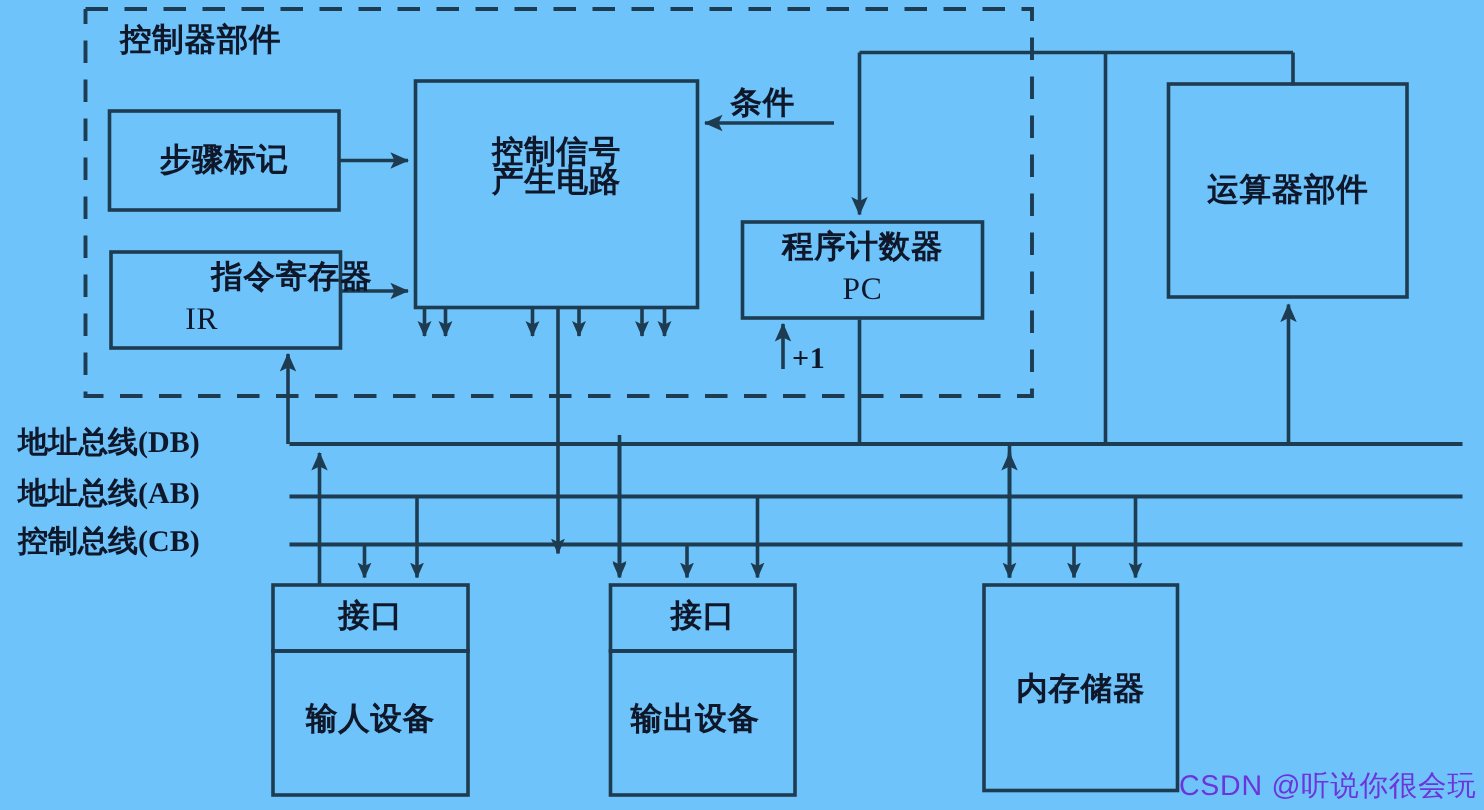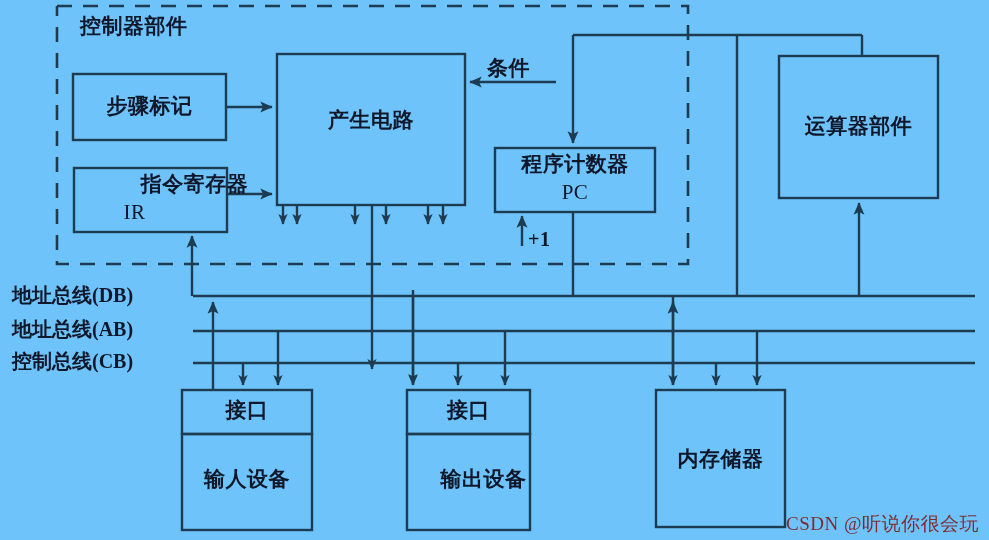--- a/index.html
+++ b/index.html
@@ -36,23 +36,23 @@
   .bus-label {
     font-size: 20px;
     font-weight: 700;
     text-align: left;
     letter-spacing: 0px;
   }
   .small-label { font-size: 20px; font-weight: 700; }
   .dashed-title { font-size: 21px; font-weight: 700; }
   .watermark {
     position: absolute;
-    font-family: Liberation Serif, serif;
+    font-family: Liberation Sans, sans-serif;
     font-size: 19px;
-    color: #7f1d1d;
+    color: #6d28d9;
     opacity: 0.92;
     white-space: nowrap;
     letter-spacing: 0.5px;
   }
 </style>
 </head>
 <body>
 
 <div id="canvas">
 
@@ -130,20 +130,21 @@
       <line x1="716" y1="363" x2="716" y2="385" marker-end="url(#arrowsm)"></line>
       <line x1="757" y1="331" x2="757" y2="385" marker-end="url(#arrowsm)"></line>
 
     </g>
   </svg>
 
   <div class="lbl cn dashed-title" style="left:80px; top:14px; text-align:left;">控制器部件</div>
 
   <div class="lbl cn box-label" style="left:73px; top:94px; width:153px;">步骤标记</div>
 
+  <div class="lbl cn box-label" style="left:277px; top:89px; width:188px;">控制信号</div>
   <div class="lbl cn box-label" style="left:277px; top:108px; width:188px;">产生电路</div>
 
   <div class="lbl cn box-label" style="left:74px; top:172px; width:153px;padding-left:44px;">指令寄存器</div>
   <div class="lbl box-label" style="left:58px; top:200px; width:153px;">IR</div>
 
   <div class="lbl cn box-label" style="left:495px; top:152px; width:160px;">程序计数器</div>
   <div class="lbl box-label" style="left:495px; top:180px; width:160px;">PC</div>
 
   <div class="lbl cn box-label" style="left:779px; top:114px; width:159px;">运算器部件</div>
 
@@ -152,19 +153,19 @@
   <div class="lbl small-label" style="left:528px; top:228px; text-align:left;">+1</div>
 
   <div class="lbl cn bus-label" style="left:12px; top:284px;">地址总线(DB)</div>
   <div class="lbl cn bus-label" style="left:12px; top:318px;">地址总线(AB)</div>
   <div class="lbl cn bus-label" style="left:12px; top:350px;">控制总线(CB)</div>
 
   <div class="lbl cn box-label" style="left:182px; top:398px; width:130px;">接口</div>
   <div class="lbl cn box-label" style="left:182px; top:467px; width:130px;">输人设备</div>
 
   <div class="lbl cn box-label" style="left:407px; top:398px; width:123px;">接口</div>
-  <div class="lbl cn box-label" style="left:407px; top:467px; width:113px;padding-left:20px;">输出设备</div>
+  <div class="lbl cn box-label" style="left:407px; top:467px; width:113px;">输出设备</div>
 
   <div class="lbl cn box-label" style="left:656px; top:447px; width:129px;">内存储器</div>
 
   <div class="watermark" style="left:786px; top:511px;">CSDN @听说你很会玩</div>
 
 </div>
 
 </body></html>

